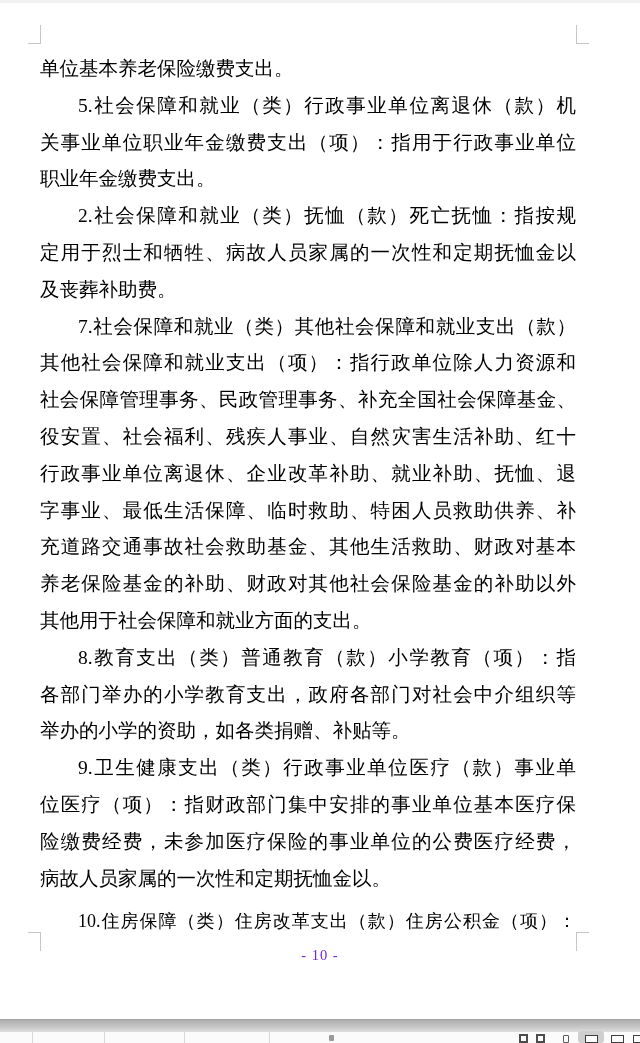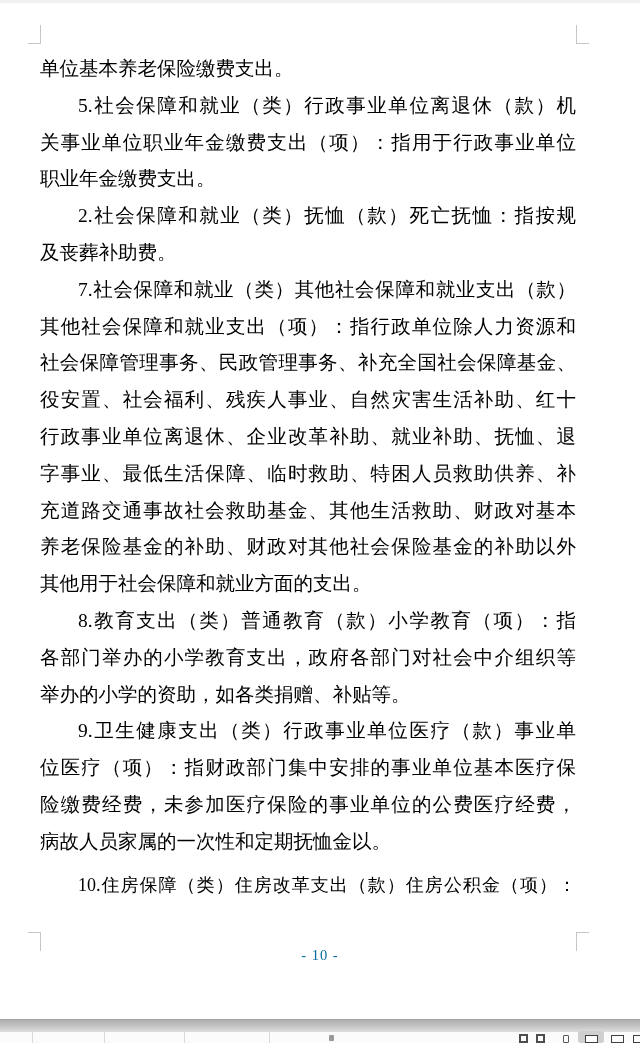--- a/index.html
+++ b/index.html
@@ -27,21 +27,21 @@
   .line.tight{font-size:18px;margin-top:6px;}
   
   .mark{position:absolute;width:12px;height:18px;border-color:#c3c7ca;border-style:solid;border-width:0;}
   .mark.tl{left:28px;top:25px;border-right-width:1px;border-bottom-width:1px;}
   .mark.tr{left:576px;top:25px;border-left-width:1px;border-bottom-width:1px;}
   .mark.bl{left:28px;top:932px;border-right-width:1px;border-top-width:1px;}
   .mark.br{left:576px;top:932px;border-left-width:1px;border-top-width:1px;}
   
   .page-number{
     position:absolute;left:0;top:947px;width:640px;height:20px;
-    text-align:center;font-size:14.5px;color:#0369a1;letter-spacing:1px;
+    text-align:center;font-size:14.5px;color:#6d28d9;letter-spacing:1px;
   }
   
   .hscrollbar{
     position:absolute;left:0;top:1019px;width:640px;height:13px;
     background:linear-gradient(180deg,#aeaeae 0%,#c6c6c6 55%,#dedede 100%);
     border-top:1px solid #a2a2a2;box-sizing:border-box;
   }
   .statusbar{
     position:absolute;left:0;top:1032px;width:640px;height:11px;
     background:#fbfbfb;
@@ -80,20 +80,21 @@
 <div class="mark tr"></div>
 <div class="mark bl"></div>
 <div class="mark br"></div>
 
 <div class="content">
   <div class="line end">单位基本养老保险缴费支出。</div>
   <div class="line first">5.社会保障和就业（类）行政事业单位离退休（款）机</div>
   <div class="line">关事业单位职业年金缴费支出（项）：指用于行政事业单位</div>
   <div class="line end">职业年金缴费支出。</div>
   <div class="line first">2.社会保障和就业（类）抚恤（款）死亡抚恤：指按规</div>
+  <div class="line">定用于烈士和牺牲、病故人员家属的一次性和定期抚恤金以</div>
   <div class="line end">及丧葬补助费。</div>
   <div class="line first">7.社会保障和就业（类）其他社会保障和就业支出（款）</div>
   <div class="line">其他社会保障和就业支出（项）：指行政单位除人力资源和</div>
   <div class="line">社会保障管理事务、民政管理事务、补充全国社会保障基金、</div>
   <div class="line">役安置、社会福利、残疾人事业、自然灾害生活补助、红十</div>
   <div class="line">行政事业单位离退休、企业改革补助、就业补助、抚恤、退</div>
   <div class="line">字事业、最低生活保障、临时救助、特困人员救助供养、补</div>
   <div class="line">充道路交通事故社会救助基金、其他生活救助、财政对基本</div>
   <div class="line">养老保险基金的补助、财政对其他社会保险基金的补助以外</div>
   <div class="line end">其他用于社会保障和就业方面的支出。</div>

